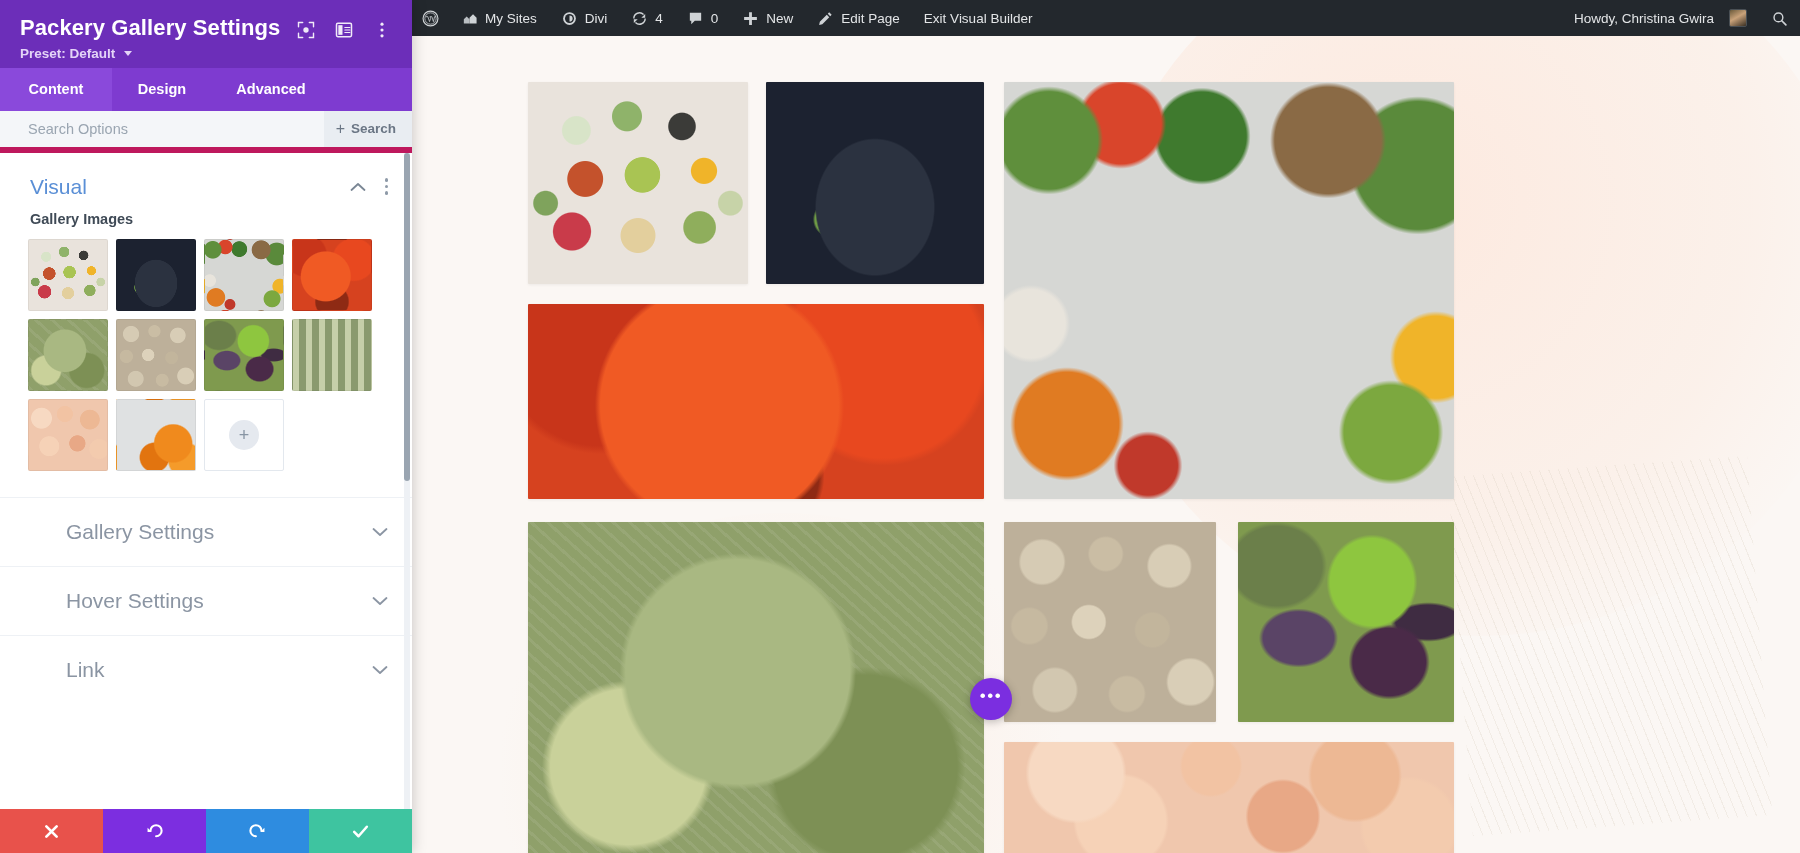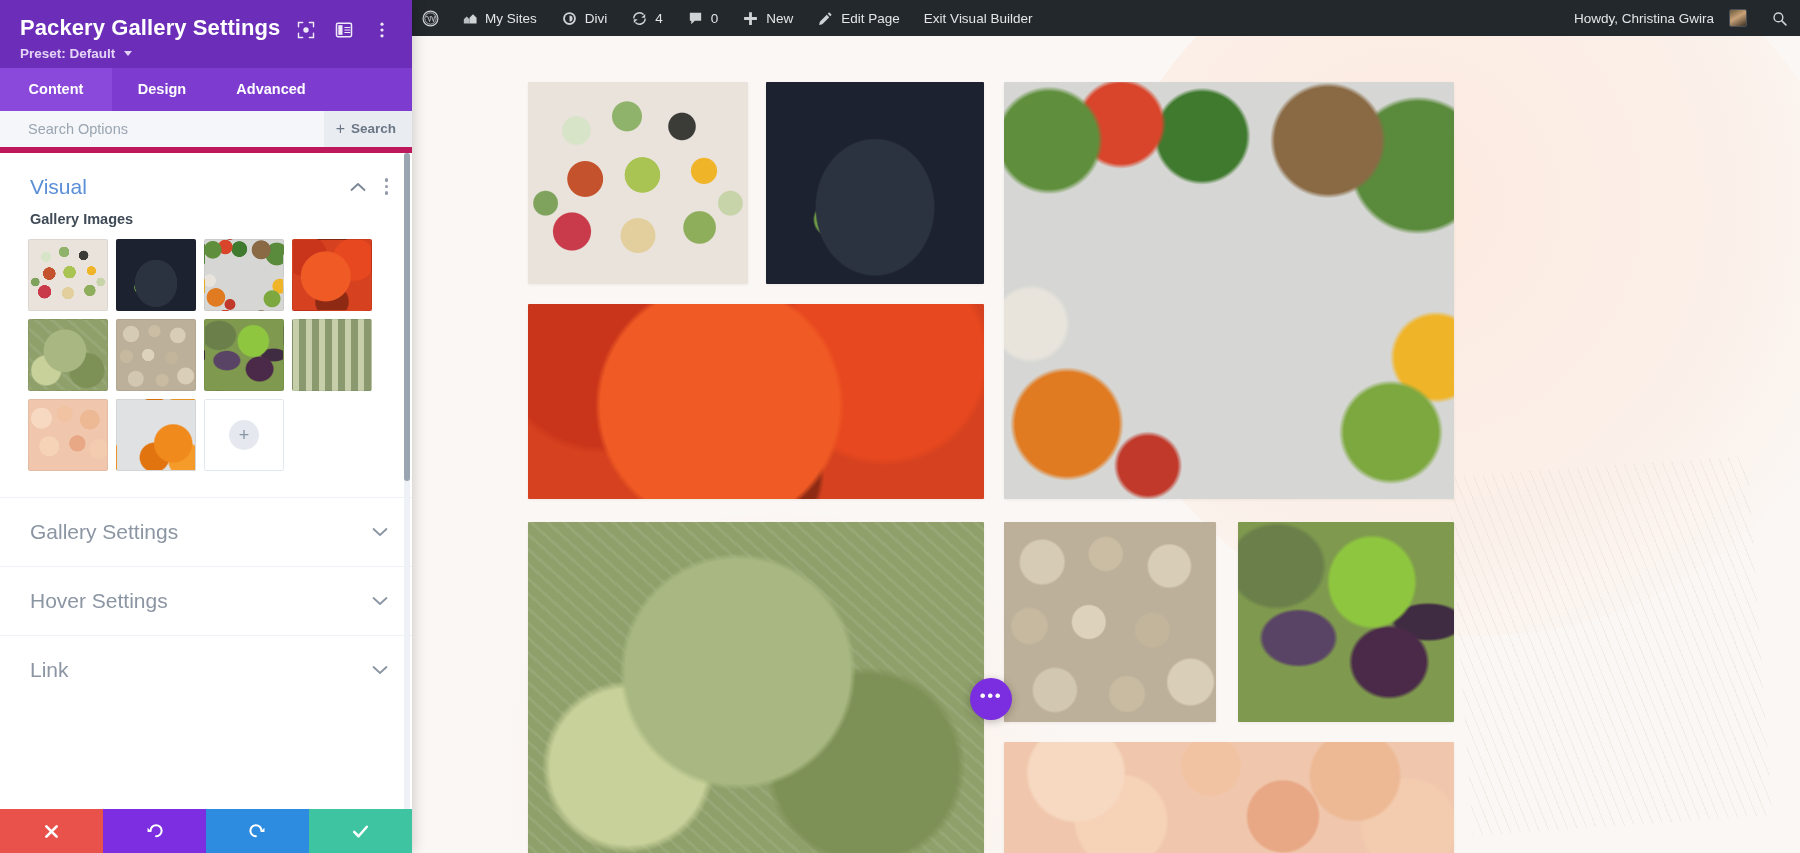--- a/index.html
+++ b/index.html
@@ -114,21 +114,21 @@
     display: flex; align-items: center; justify-content: center;
     font-size: 18px; line-height: 1; font-weight: 400;
   }
 
   .accordion-row {
     display: flex; align-items: center; justify-content: space-between;
     padding: 22px 24px 22px 30px;
     border-top: 1px solid #eef1f5;
     cursor: pointer;
   }
-  .accordion-title { color: #8b95a3; font-size: 21px; font-weight: 400; }
+  .accordion-title { color: #8b95a3; font-size: 21px; font-weight: 400; margin-left: 36px; }
   .chev-down { width: 16px; height: 10px; }
 
   .action-bar {
     display: flex; flex: 0 0 auto; height: 44px;
   }
   .action-btn {
     flex: 1 1 0; display: flex; align-items: center; justify-content: center;
     cursor: pointer;
   }
   .action-btn.cancel { background: #e8524b; }

